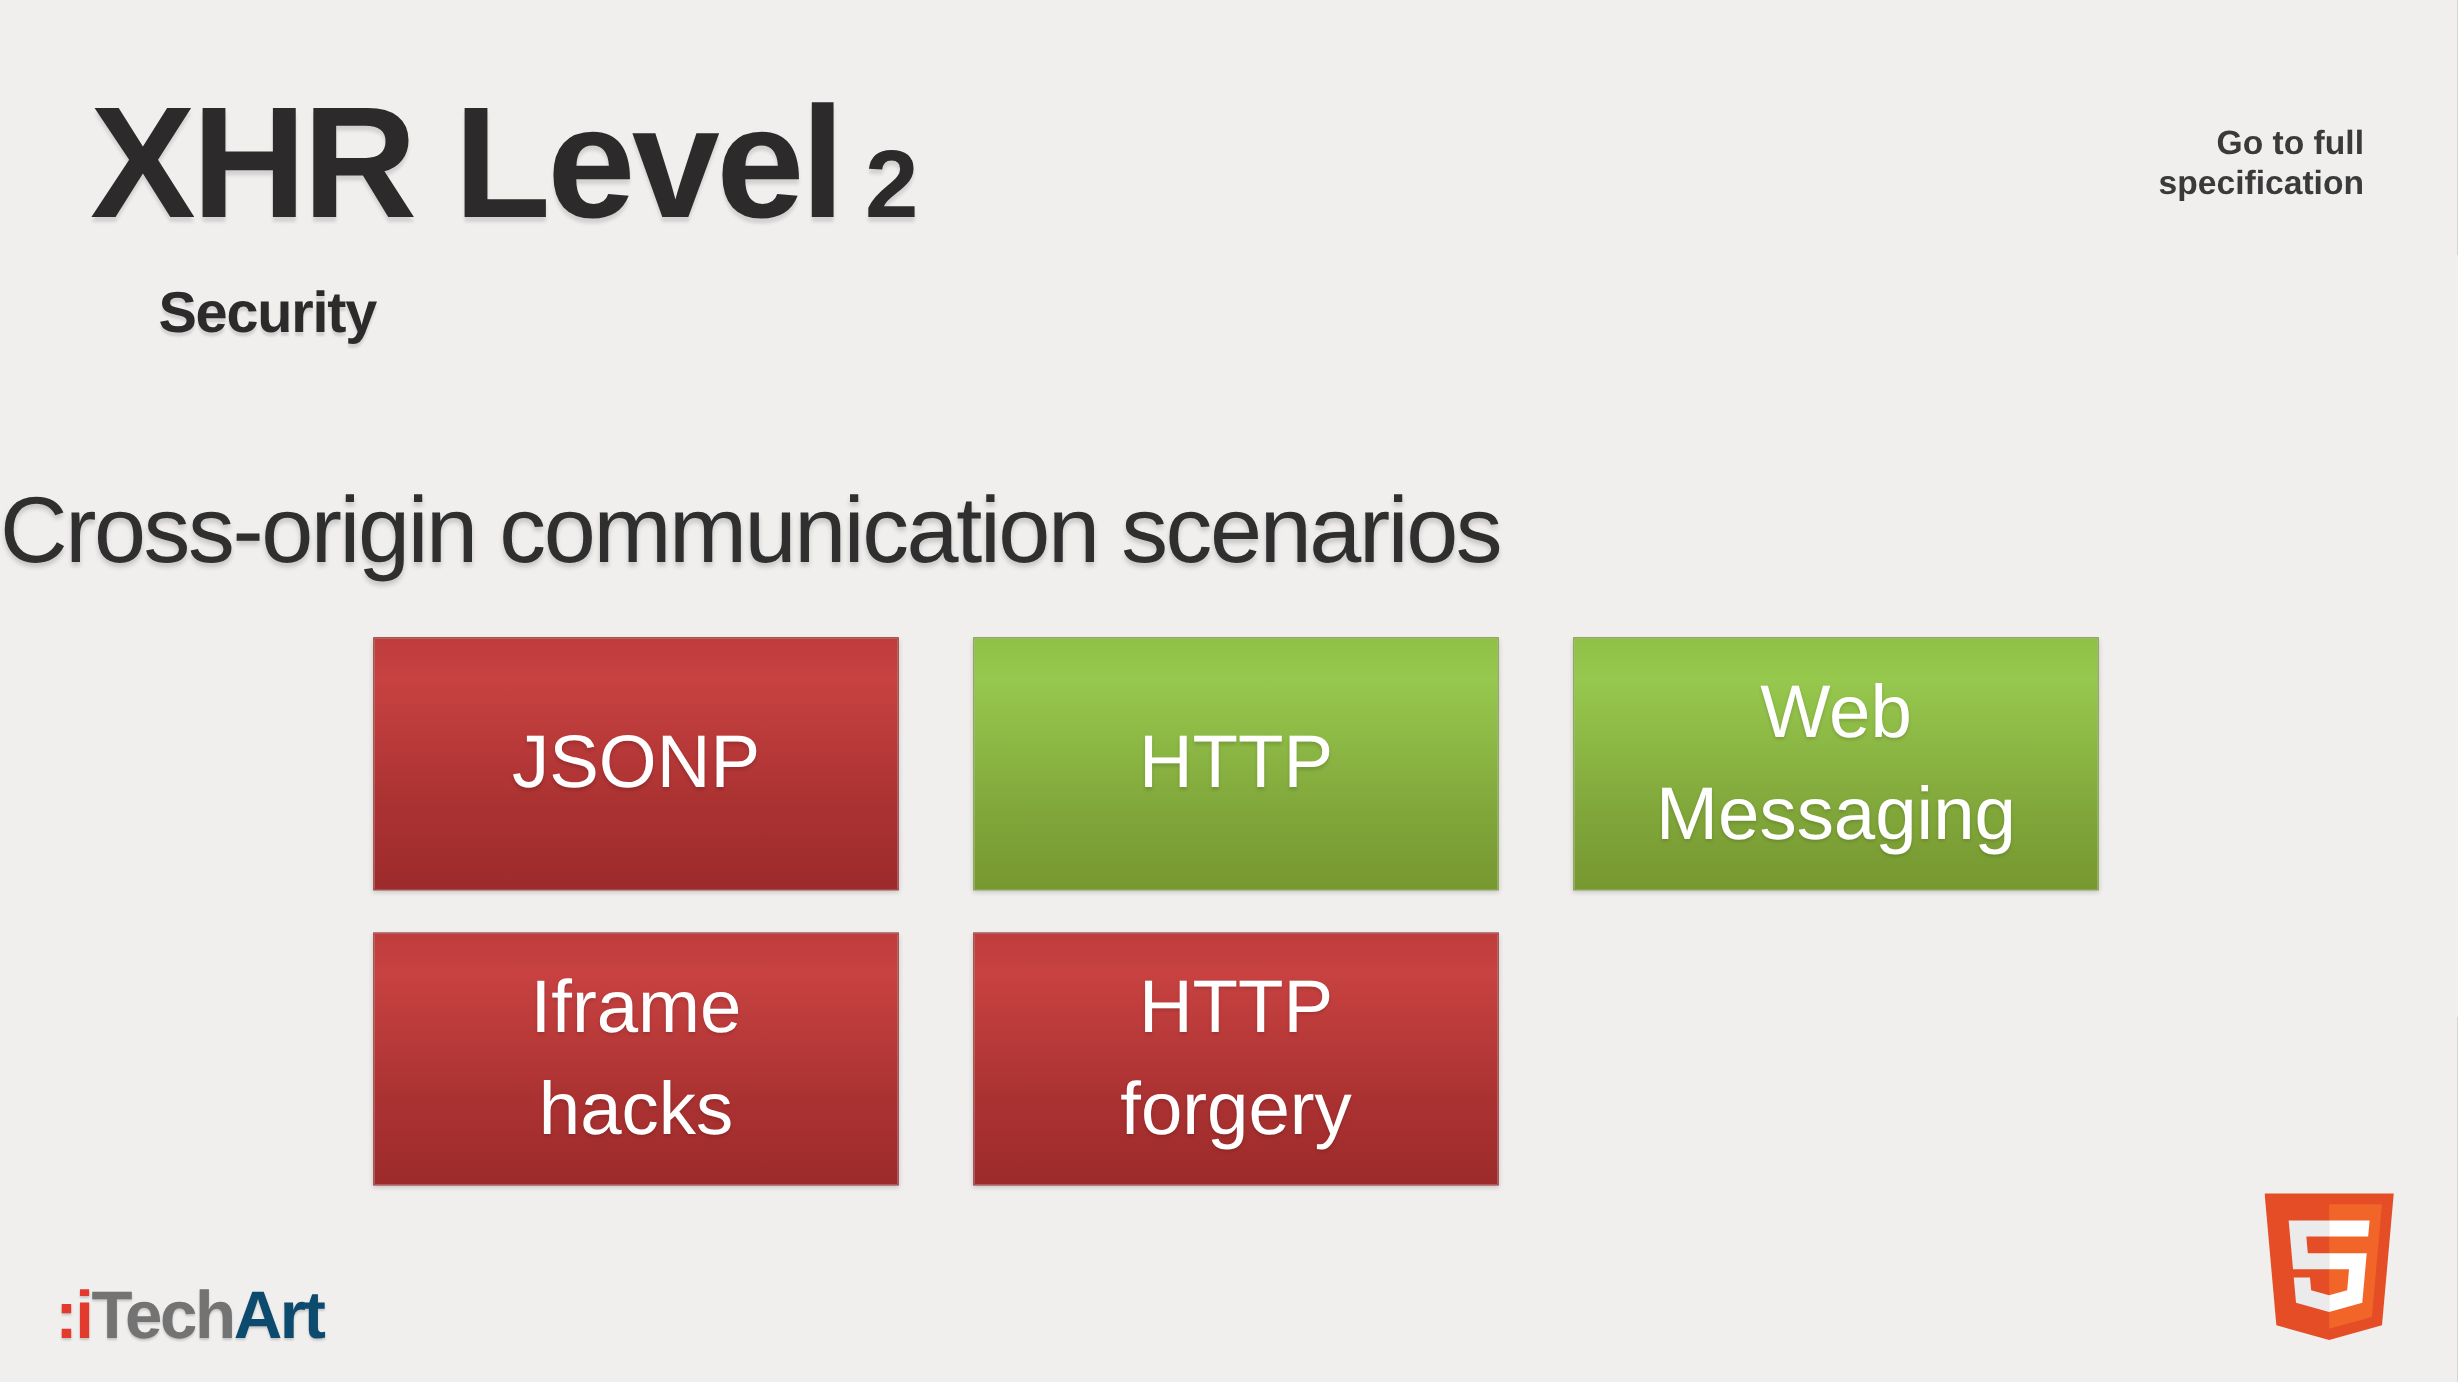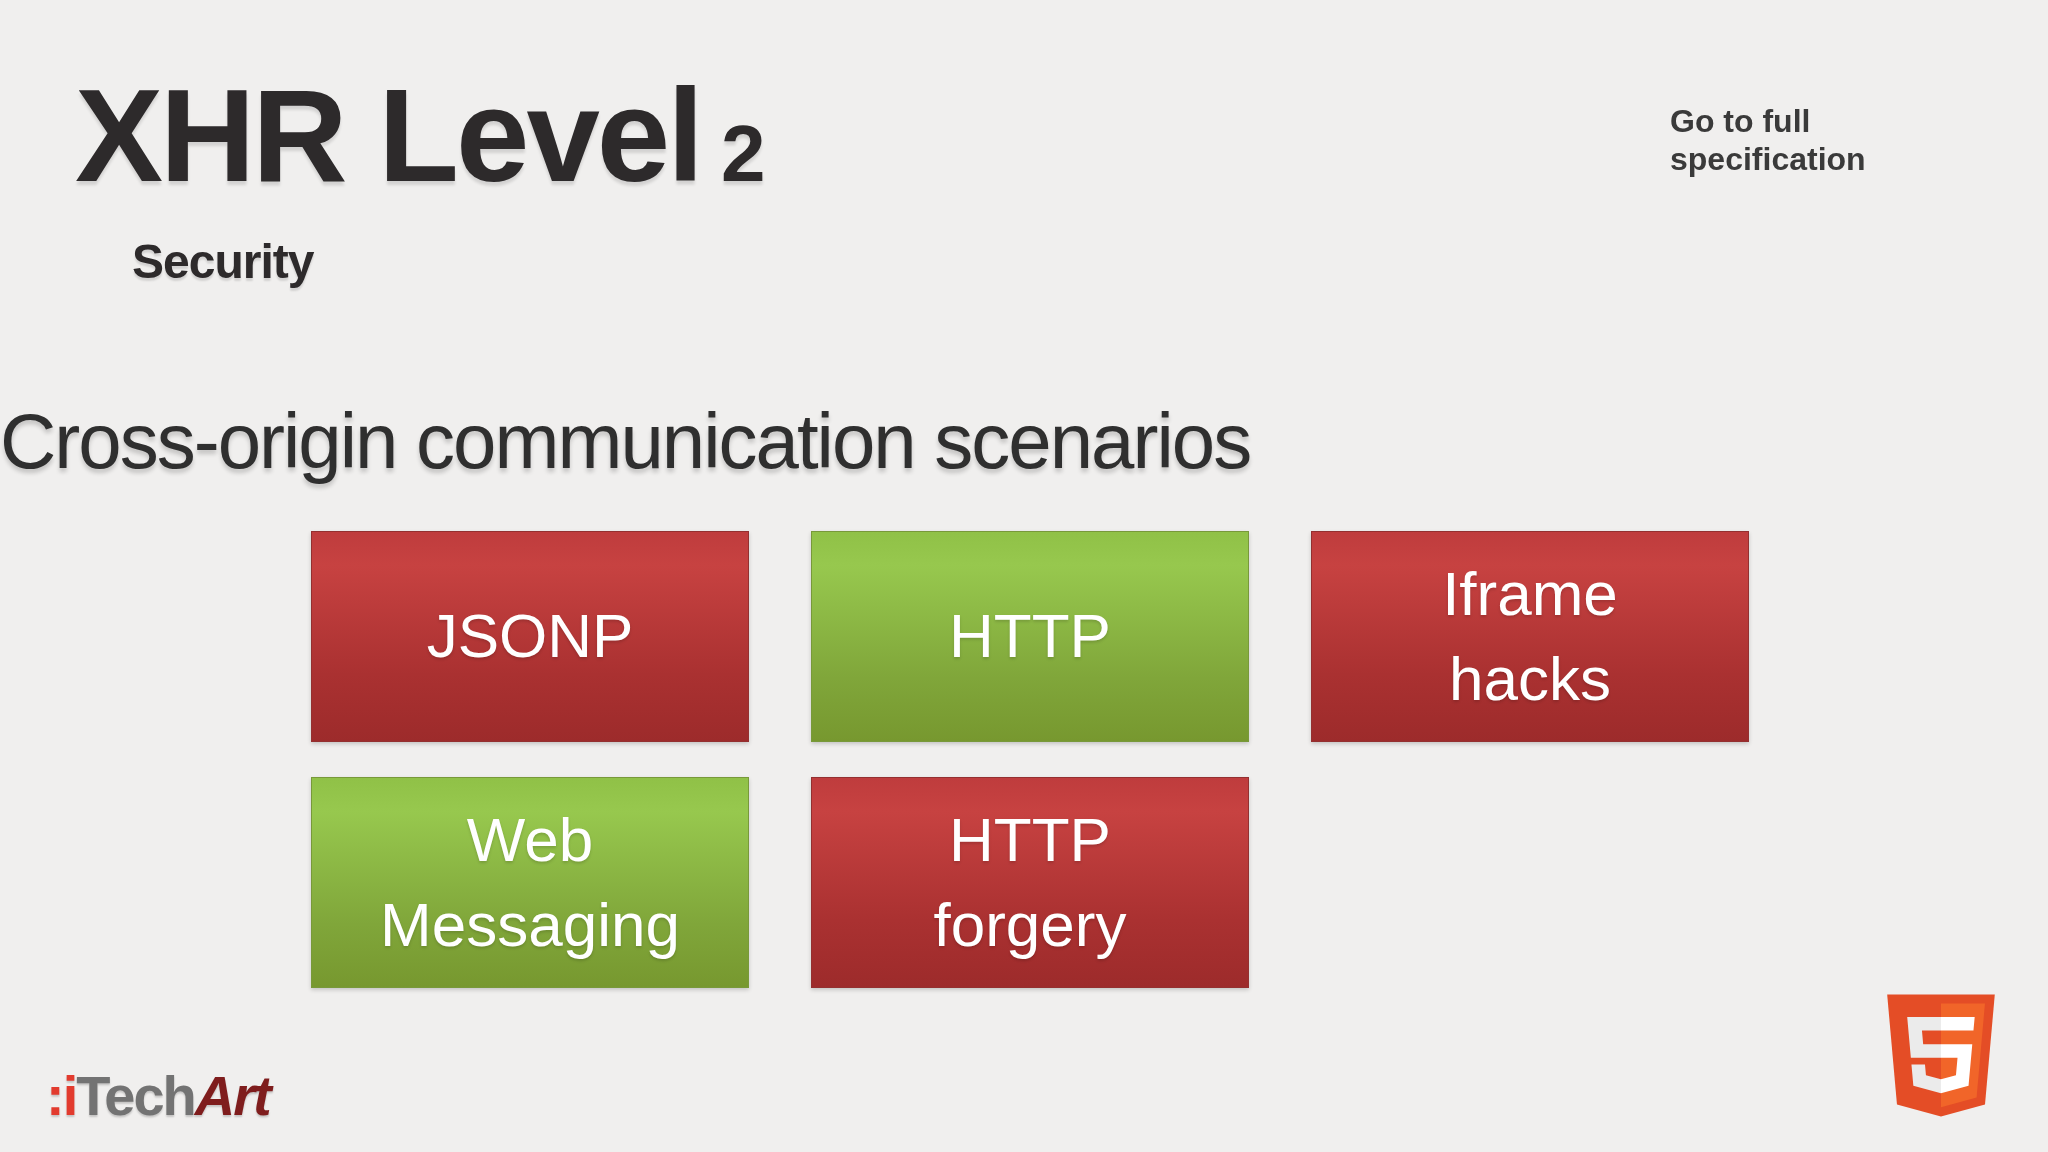--- a/index.html
+++ b/index.html
@@ -18,21 +18,21 @@
   .title .num{font-size:80px;font-weight:bold;margin-left:20px;}
   .subtitle{
     position:absolute;left:118px;top:238px;
     font-size:48px;font-weight:bold;letter-spacing:-1px;
     color:#2d2a2b;line-height:1;
     text-shadow:0 3px 2px rgba(0,0,0,0.12);
     margin-left:14px;
   }
   .spec-link{
     position:absolute;left:1670px;top:102px;width:300px;
-    text-align:left;font-size:32px;font-weight:bold;
+    text-align:right;font-size:28px;font-weight:bold;
     line-height:1.2;color:#3a3a3a;cursor:pointer;
   }
   
   .heading{
     position:absolute;left:0;top:396px;width:2020px;
     font-size:78px;font-weight:normal;
     letter-spacing:-2px;color:#2f2f2f;
     text-shadow:0 4px 4px rgba(0,0,0,0.18);
   }
   .grid{
@@ -56,43 +56,43 @@
     border:1px solid #78993a;
   }
   
   .itechart{
     position:absolute;left:46px;top:1068px;
     font-size:56px;font-weight:bold;letter-spacing:-2px;line-height:1;
     text-shadow:0 2px 2px rgba(0,0,0,0.18);white-space:nowrap;
   }
   .itechart .red{color:#e23b2e;}
   .itechart .dark{color:#737373;}
-  .itechart .art{color:#7f1d1d;font-style:italic;}
+  .itechart .art{color:#0c4a6e;}
   .html5-logo{position:absolute;left:1887px;top:992px;width:108px;height:127px;}
 </style>
 </head>
 <body>
 
 <div class="slide">
 
   <div class="title">
     <span>XHR Level</span><span class="num">2</span>
   </div>
   <div class="subtitle">Security</div>
   <div class="spec-link">Go to full specification</div>
 
   <div class="heading">Cross-origin communication scenarios</div>
 
   <div class="grid">
       <div class="box red"><span>JSONP</span></div>
       <div class="box green"><span>HTTP</span></div>
+      <div class="box green"><span>Web
+Messaging</span></div>
       <div class="box red"><span>Iframe
 hacks</span></div>
-      <div class="box green"><span>Web
-Messaging</span></div>
       <div class="box red"><span>HTTP
 forgery</span></div>
     </div>
 
   <div class="itechart">
     <span class="red">:i</span><span class="dark">Tech</span><span class="art">Art</span>
   </div>
 
   <svg class="html5-logo" viewBox="74 100 364 412" xmlns="http://www.w3.org/2000/svg" aria-hidden="true">
     <path fill="#E44D26" d="M107.6 470.9 74.6 100.6h362.7l-33 370.2-148.4 41.1z"></path>

